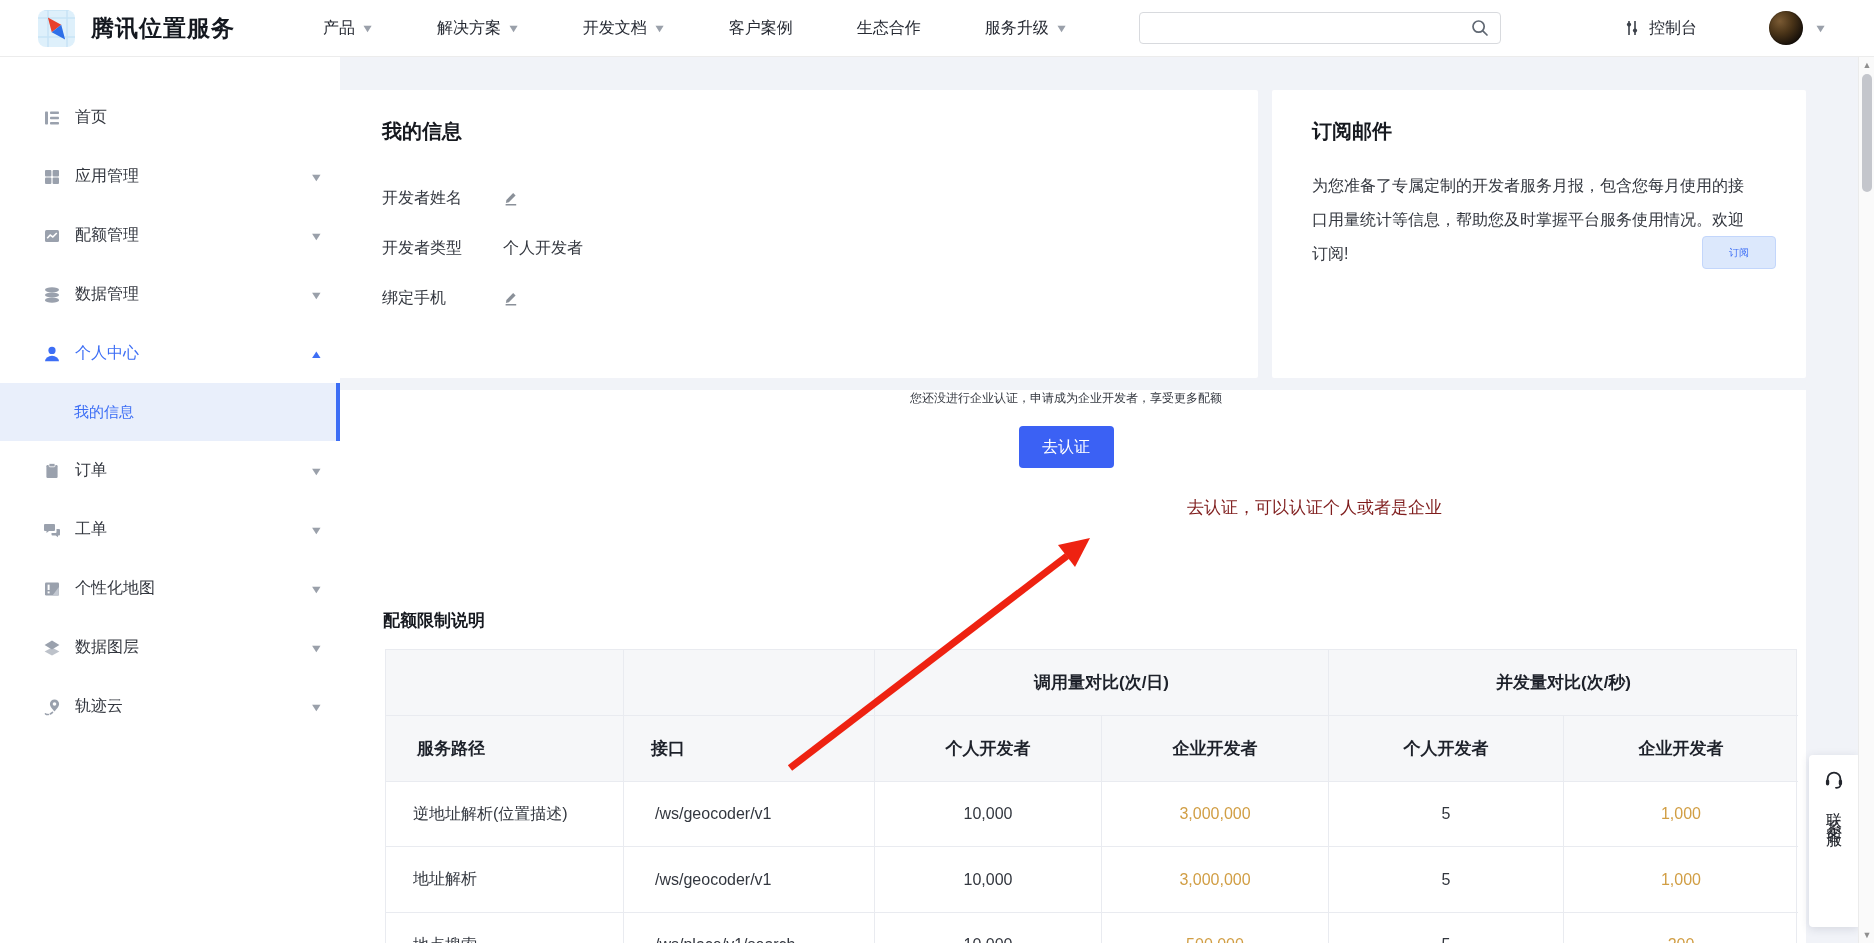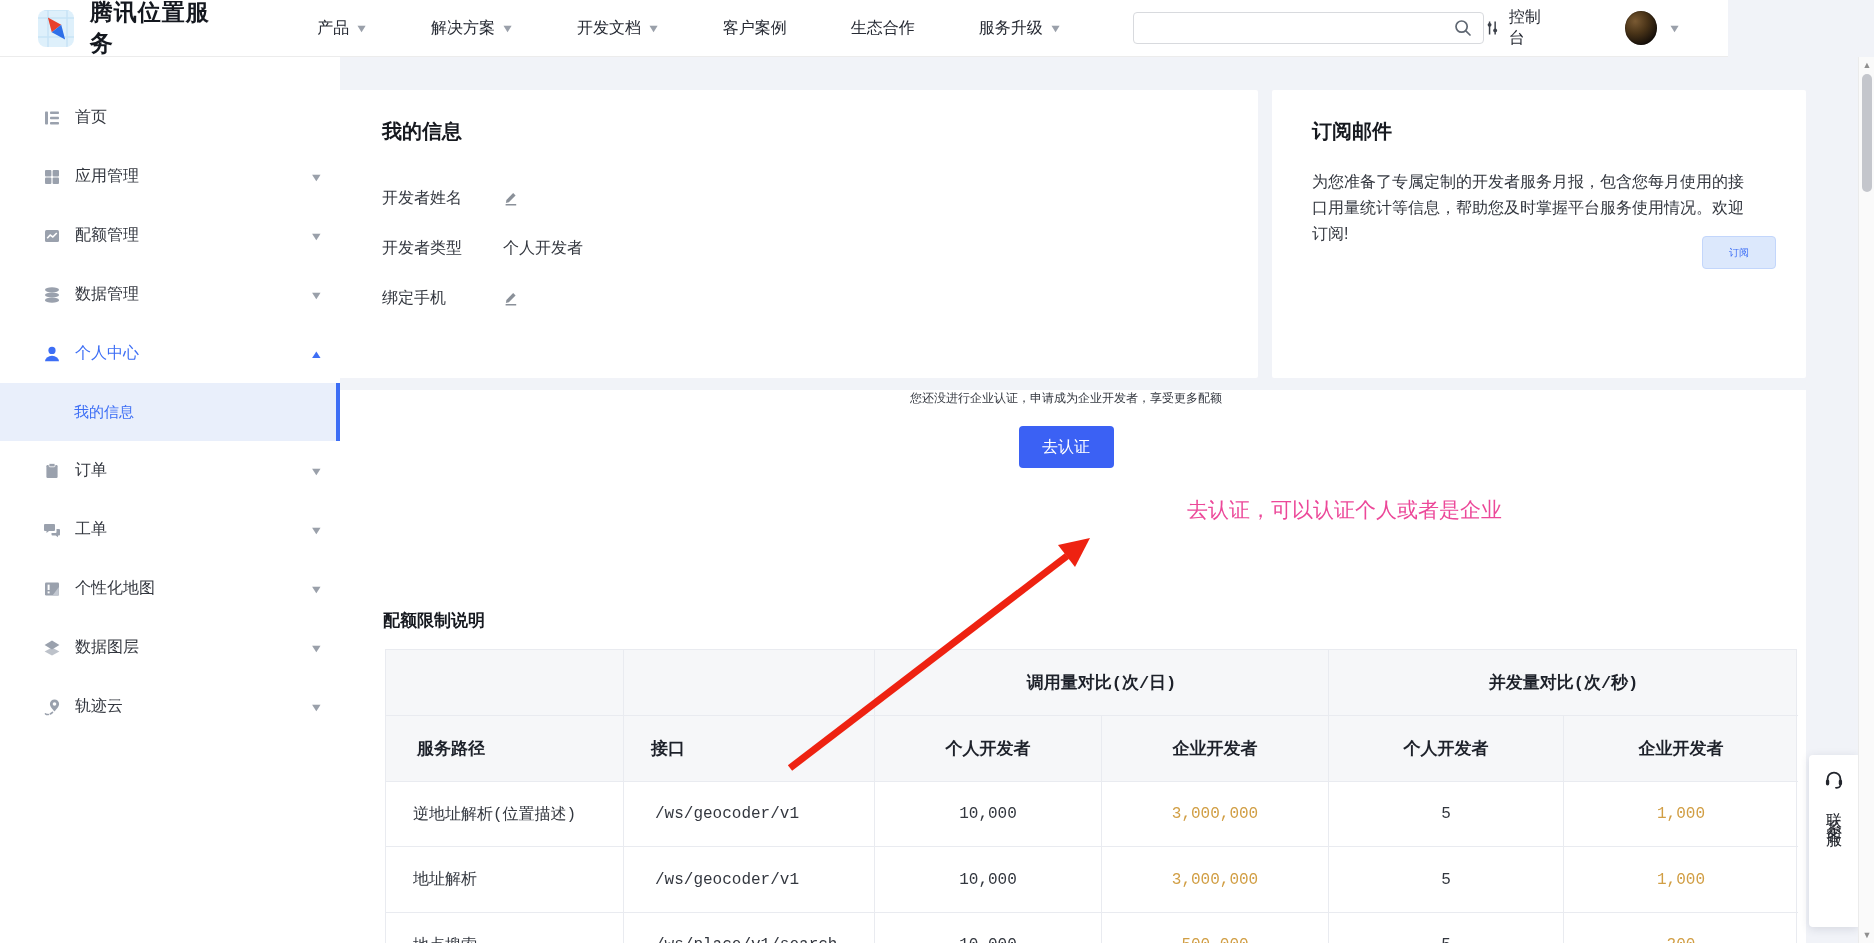--- a/index.html
+++ b/index.html
@@ -1,21 +1,21 @@
 <!DOCTYPE html>
 <html><head>
 <meta charset="utf-8">
 <style>
   * { margin:0; padding:0; box-sizing:border-box; }
   html,body { width:1874px; height:943px; }
   body { font-family:"Liberation Sans","DejaVu Sans",sans-serif; color:#333; background:#fff; }
   .screen { position:relative; width:1874px; height:943px; overflow:hidden; background:#f1f3f8; }
 
   
-  .navbar { position:absolute; left:0; top:0; width:1728px; height:57px; background:#fff;
+  .navbar { position:absolute; left:0; top:0; width:1874px; height:57px; background:#fff;
             border-bottom:1px solid #ececec; display:flex; align-items:center; z-index:30; }
   .brand { display:flex; align-items:center; margin-left:38px; cursor:pointer; }
   .logo { width:37px; height:37px; border-radius:8px; background:#def0fb; position:relative; overflow:hidden; }
   .logo svg { position:absolute; left:0; top:0; }
   .brand-name { margin-left:16px; font-size:23px; font-weight:700; color:#14181f; letter-spacing:1px; }
   .nav-menu { display:flex; align-items:center; margin-left:88px; }
   .nav-item { display:flex; align-items:center; font-size:16px; color:#262a33; margin-right:64px; cursor:pointer; white-space:nowrap; }
   .nav-caret { font-size:11px; color:#9aa0aa; margin-left:7px; transform:scaleX(1.25); }
   .search-box { width:362px; height:32px; border:1px solid #d8dade; border-radius:4px; background:#fff;
                 display:flex; align-items:center; justify-content:flex-end; margin-left:8px; }
@@ -48,40 +48,40 @@
   .card { background:#fff; border-radius:2px; }
   .profile-card { width:932px; height:288px; padding:28px 0 0 56px; }
   .card-title { font-size:20px; font-weight:700; color:#16191f; }
   .profile-rows { margin-top:28px; }
   .profile-row { display:flex; align-items:center; height:50px; }
   .p-label { width:121px; font-size:16px; color:#33373f; }
   .p-value { font-size:16px; color:#33373f; }
   .edit-icon { display:flex; cursor:pointer; }
 
   .subscribe-card { width:534px; height:288px; padding:28px 40px 0 40px; position:relative; }
-  .subscribe-body { margin-top:24px; font-size:16px; color:#33373f; line-height:26px; width:438px; }
+  .subscribe-body { margin-top:24px; font-size:16px; color:#33373f; line-height:34px; width:438px; }
   .subscribe-btn { position:absolute; right:30px; top:146px; width:74px; height:33px; background:#dce8fc;
                    border:1px solid #c3d6fb; border-radius:4px; color:#3d6ef5; font-size:10px; cursor:pointer;
                    font-family:inherit; }
 
   .panel { margin-top:12px; width:1480px; height:620px; background:#fff; position:relative; }
   .cert-prompt { text-align:center; font-size:12px; color:#33373f; }
   .cert-btn { display:block; margin:19px auto 0 auto; width:95px; height:42px; background:#3b61f4; border:none;
               border-radius:4px; color:#fff; font-size:16px; cursor:pointer; font-family:inherit; }
-  .annotation { position:absolute; left:861px; top:106px; font-size:21px; color:#ec4899; white-space:nowrap; }
+  .annotation { position:absolute; left:861px; top:106px; font-size:17px; color:#7f1d1d; white-space:nowrap; }
 
   .quota-title { position:absolute; left:57px; top:219px; font-size:17px; font-weight:700; color:#16191f; }
   .quota-table { position:absolute; left:59px; top:259px; width:1412px; border:1px solid #e9ebf0; border-bottom:none; }
   .t-row { display:grid; }
   .band1 { grid-template-columns:237px 251px 454px 470px; background:#f6f7f9; height:65px; }
   .band2 { grid-template-columns:237px 251px 227px 227px 235px 235px; background:#f6f7f9; height:66px; }
   .body-row { grid-template-columns:237px 251px 227px 227px 235px 235px; background:#fff; height:65px; }
   .body-row.tall { height:66px; }
   .cell { display:flex; align-items:center; justify-content:center; font-size:16px; color:#33373f;
-          border-left:1px solid #e9ebf0; border-top:1px solid #e9ebf0;font-family:Liberation Mono, monospace; }
+          border-left:1px solid #e9ebf0; border-top:1px solid #e9ebf0; }
   .t-row .cell:first-child { border-left:none; }
   .band1 .cell, .band2 .cell { font-weight:700; color:#1d212a; font-size:17px; }
   .band1 .cell { border-top:none; }
   .cell.left { justify-content:flex-start; padding-left:27px; }
   .cell.left2 { justify-content:flex-start; padding-left:31px; }
   .cell.orange { color:#d19e44; }
 
   .arrow-overlay { position:absolute; left:0; top:0; z-index:40; pointer-events:none; }
 
   

